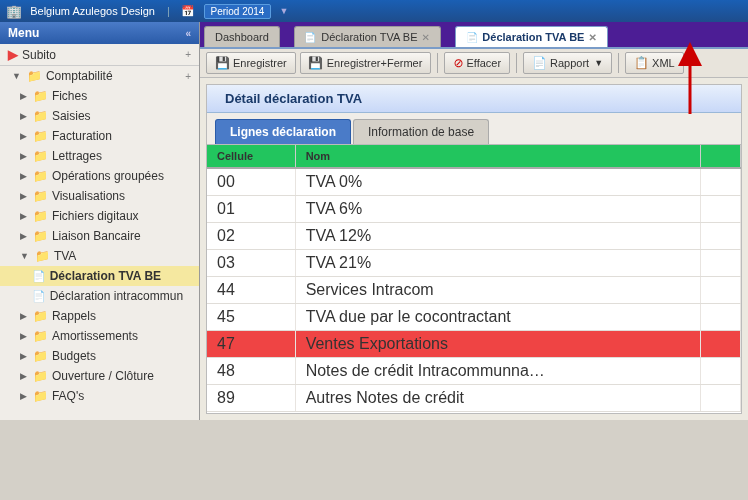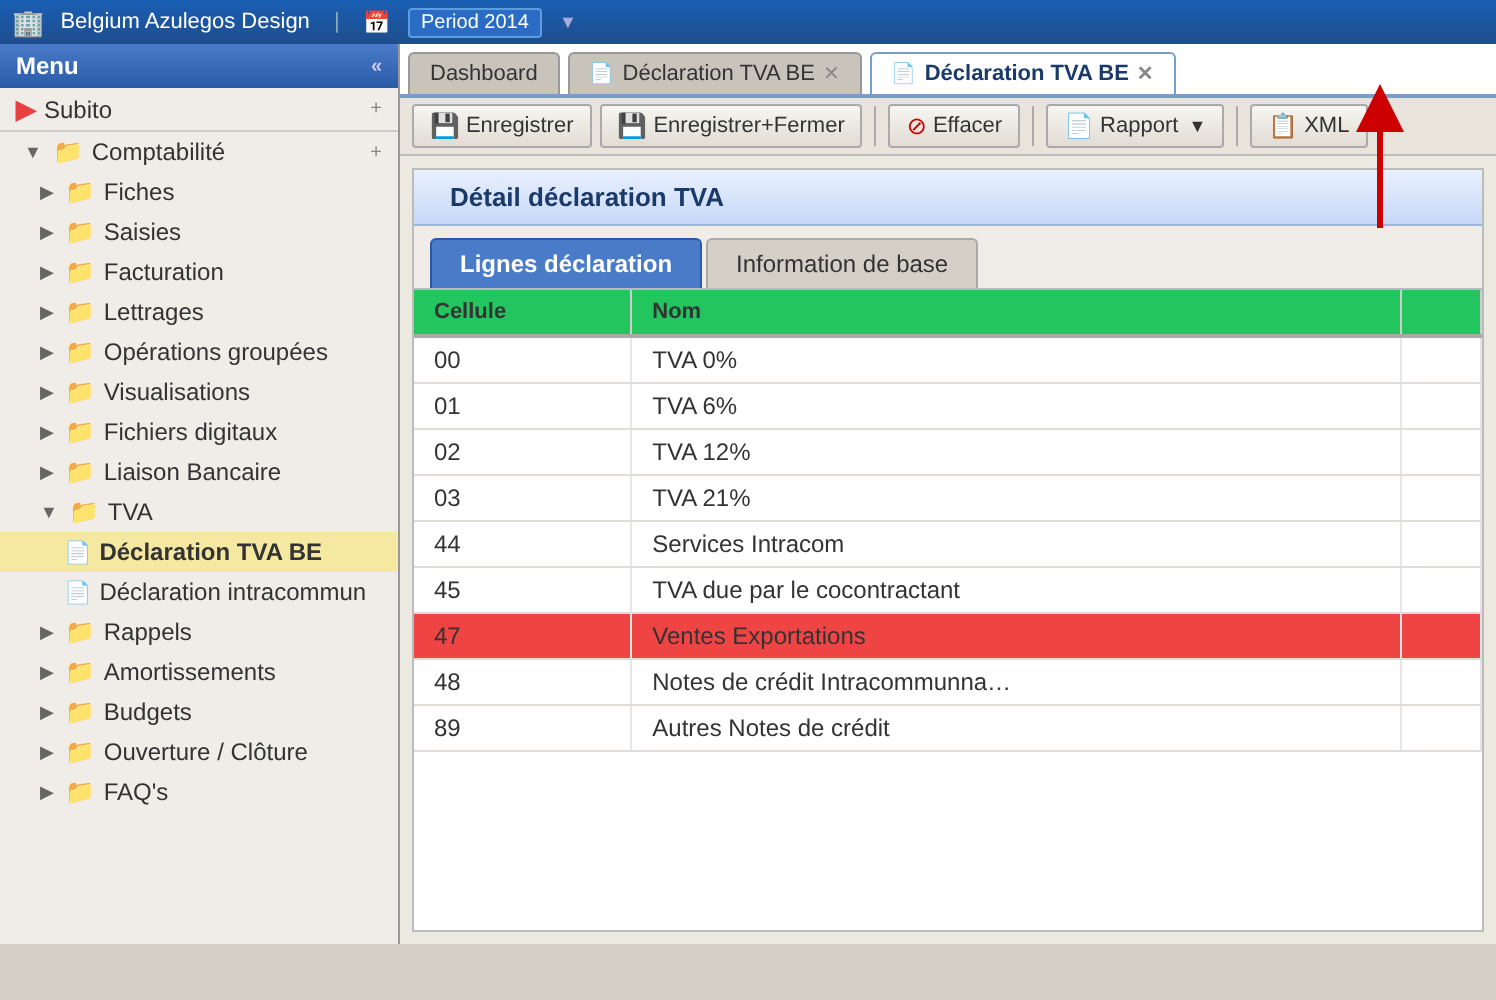--- a/index.html
+++ b/index.html
@@ -22,21 +22,21 @@
       border: 1px solid #5a9de0;
       padding: 1px 6px;
       border-radius: 2px;
       font-size: 10px;
       text-align: right;
     }
 
     
     .main-layout {
       display: flex;
-      height: 450px;
+      height: 398px;
     }
 
     
     .sidebar {
       width: 200px;
       background: #f0ede8;
       border-right: 1px solid #999;
       display: flex;
       flex-direction: column;
     }
@@ -88,24 +88,24 @@
       flex: 1;
       display: flex;
       flex-direction: column;
       background: #ece9e0;
     }
 
     
     .tab-bar {
       display: flex;
       align-items: flex-end;
-      background: #ffffff;
+      background: #4c1d95;
       padding-top: 4px;
       padding-left: 4px;
-      gap: 4px;
+      gap: 14px;
       border-bottom: 2px solid #7a9cc8;
     }
     .tab {
       padding: 4px 10px;
       font-size: 11px;
       cursor: pointer;
       background: #c8c4bc;
       border: 1px solid #999;
       border-bottom: none;
       border-radius: 3px 3px 0 0;
@@ -209,21 +209,21 @@
       padding: 5px 10px;
       text-align: left;
       font-weight: bold;
       font-size: 11px;
       color: #333;
       border-right: 1px solid #ccc;
       border-bottom: 2px solid #aaa;
     }
     td {
       padding: 4px 10px;
-      font-size: 12px;
+      font-size: 16px;
       color: #333;
       border-bottom: 1px solid #e0ddd8;
       border-right: 1px solid #e8e4e0;
     }
     tr.highlighted { background: #ef4444; }
   </style>
 </head>
 <body>
 
 <div style="position:relative; width:748px; height:500px; overflow:hidden;">

